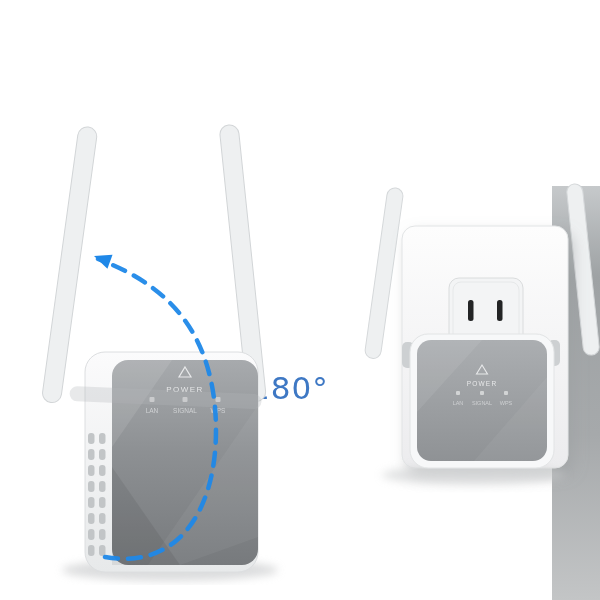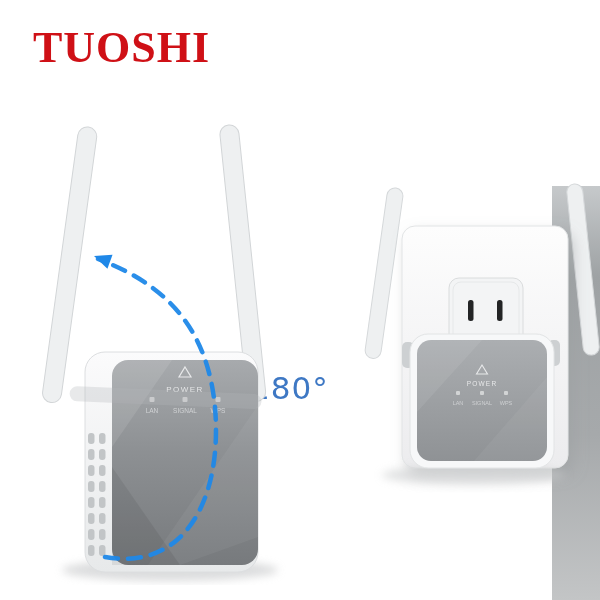--- a/index.html
+++ b/index.html
@@ -26,21 +26,20 @@
   .scene{position:absolute;z-index:1;}
   #left-scene{left:30px;top:105px;width:330px;height:480px;}
   #right-scene{left:352px;top:172px;width:248px;height:330px;}
   svg text{font-family:"Liberation Sans", sans-serif;}
 </style>
 </head>
 <body>
 
 <div class="canvas">
 
-  <div class="brand">TUOSHI</div>
 
   <div class="right-band"></div>
 
   <svg id="left-scene" class="scene" viewBox="0 0 330 480">
     <defs>
       <linearGradient id="faceG" x1="0" y1="0" x2="0" y2="1">
         <stop offset="0" stop-color="#a7aaad"></stop>
         <stop offset="0.45" stop-color="#8d9093"></stop>
         <stop offset="1" stop-color="#777a7d"></stop>
       </linearGradient>

